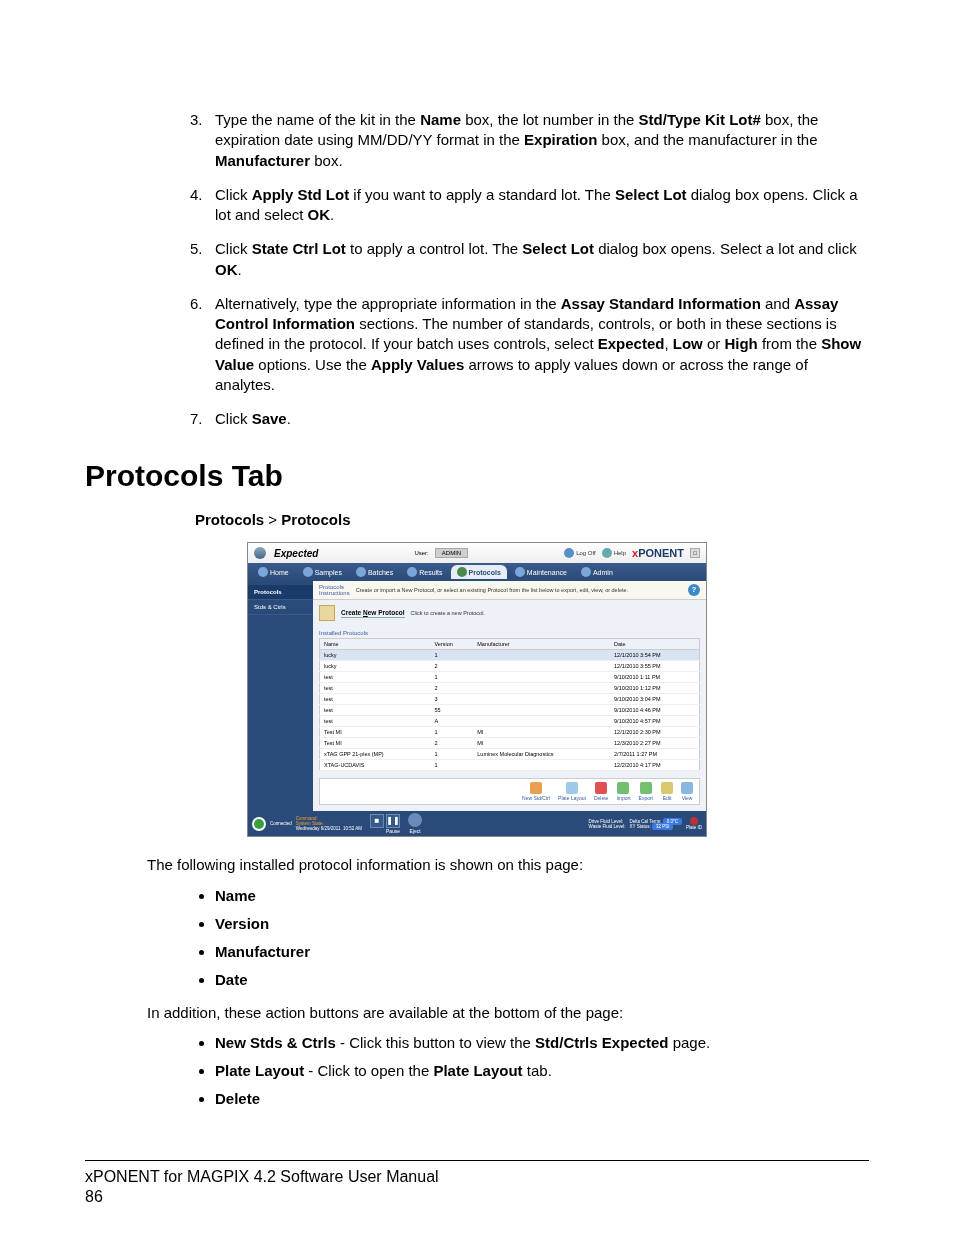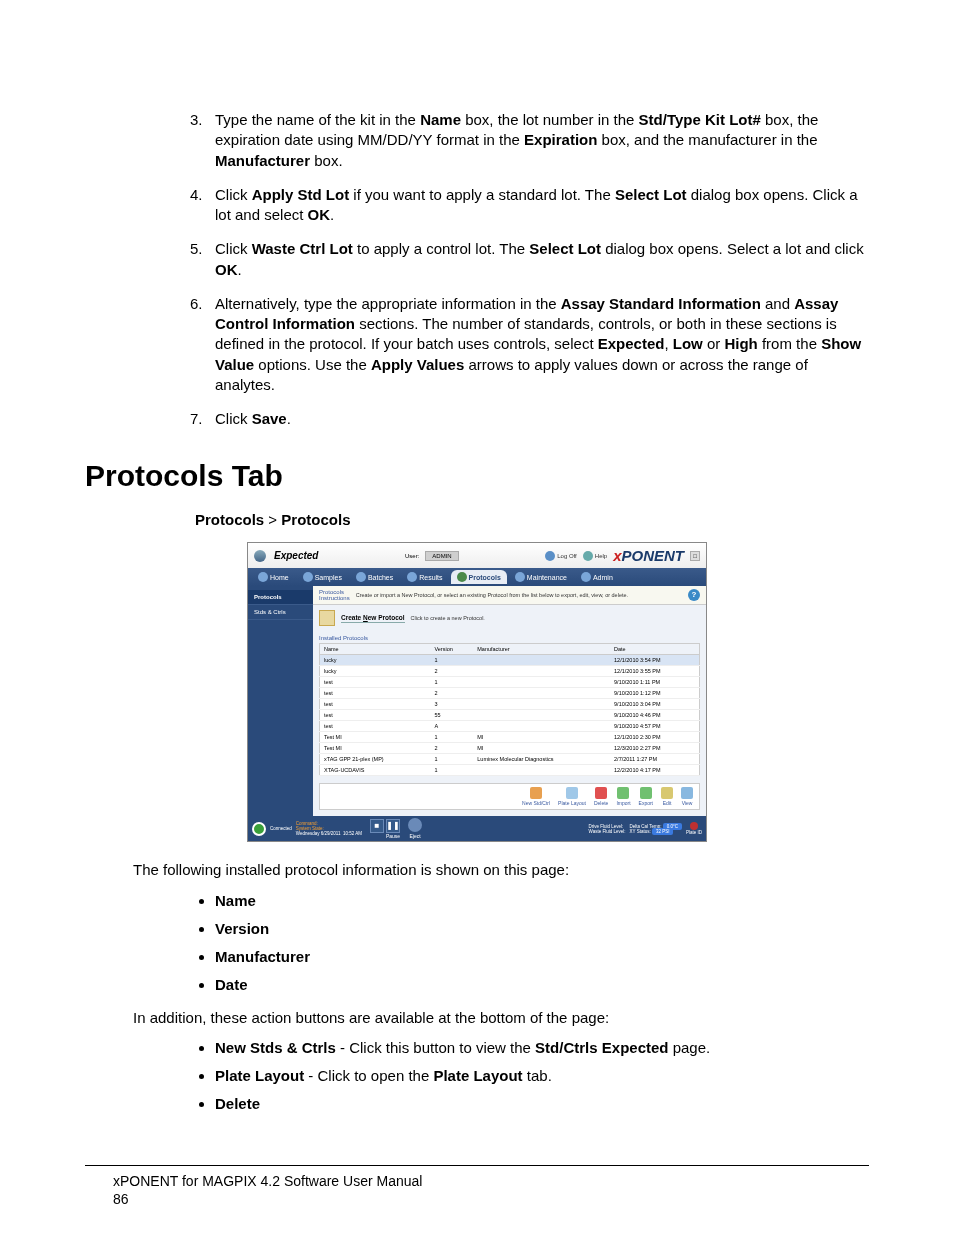--- a/index.html
+++ b/index.html
@@ -57,21 +57,21 @@
     gap: 6px;
   }
   .ss-brand { font-style: italic; font-weight: bold; font-size: 10px; flex: 0 0 auto; }
   .ss-logo { width:12px;height:12px;border-radius:50%;background:linear-gradient(#8ab,#468);margin-right:2px; }
   .ss-spacer { flex: 1; }
   .ss-user-lbl { font-size:6px; }
   .ss-user-val { background:#cfcfcf;padding:1px 6px;border:1px solid #aaa;font-size:6px; }
   .ss-tb-btn { display:flex;align-items:center;gap:2px;font-size:6px;color:#333; }
   .ss-tb-ico { width:10px;height:10px;border-radius:50%;background:#5a8fc7; }
   .ss-tb-ico.help { background:#6aa; }
-  .ss-xp { font-style:italic;font-weight:bold;font-size:15px;color:#1a3a6a; }
+  .ss-xp { font-weight:bold;font-size:11px;color:#1a3a6a; }
   .ss-xp-x { color:#c22; }
   .ss-winbtn { width:10px;height:10px;background:#ddd;border:1px solid #aaa;text-align:center;line-height:8px;font-size:6px; }
   .ss-tabs {
     display:flex;gap:2px;background:linear-gradient(#3a5a8a,#2a4a7a);padding:2px 4px;
   }
   .ss-tab {
     display:flex;align-items:center;gap:2px;color:#fff;padding:2px 6px;border-radius:6px 6px 0 0;font-size:7px;
   }
   .ss-tab.active { background:#e8edf5;color:#2a4a7a;font-weight:bold; }
   .ss-tab-ico { width:10px;height:10px;border-radius:50%;background:#7aa6d8; }
@@ -110,53 +110,52 @@
   .ss-status-col { display:flex;flex-direction:column;font-size:4.5px; }
   .ss-status-orange { color:#f8a030; }
   .ss-status-btns { display:flex;gap:2px;margin:0 4px; }
   .ss-sq { width:14px;height:14px;background:#355a8a;border:1px solid #6a8ab8;display:flex;align-items:center;justify-content:center;color:#fff;font-size:8px; }
   .ss-eject { width:14px;height:14px;border-radius:50%;background:#6a8ab8; }
   .ss-status-right { display:flex;gap:4px;font-size:4.5px;align-items:center;margin-left:auto; }
   .ss-chk { width:8px;height:8px;background:#3aa03a;border-radius:2px; }
   .ss-pill { background:#3a7ae0;padding:1px 4px;border-radius:2px; }
   .ss-red-dot { width:8px;height:8px;border-radius:50%;background:#c03030; }
   .body-text {
-    margin: 0 0 10px 48px;
+    margin: 0 0 10px 62px;
     line-height: 1.35;
   }
   ul.bullets {
     margin: 0 0 12px 110px;
     padding-left: 20px;
     list-style: disc;
   }
   ul.bullets li { margin-bottom: 8px; line-height:1.35; }
   .footer-rule {
     border-top: 1px solid #000;
     margin: 50px 0 6px 0;
   }
   .footer {
-    font-size: 14px;
+    font-size: 16px;
     line-height: 1.3;
-    margin-left: 28px;
   }
 </style>
 </head>
 <body>
 
 <div class="page">
 
   <ol class="steps">
     <li>
       <span>Type the name of the kit in the </span><span class="bold">Name</span><span> box, the lot number in the </span><span class="bold">Std/Type Kit Lot#</span><span> box, the expiration date using MM/DD/YY format in the </span><span class="bold">Expiration</span><span> box, and the manufacturer in the </span><span class="bold">Manufacturer</span><span> box.</span>
     </li>
     <li>
       <span>Click </span><span class="bold">Apply Std Lot</span><span> if you want to apply a standard lot. The </span><span class="bold">Select Lot</span><span> dialog box opens. Click a lot and select </span><span class="bold">OK</span><span>.</span>
     </li>
     <li>
-      <span>Click </span><span class="bold">Waste Ctrl Lot</span><span> to apply a control lot. The </span><span class="bold">Select Lot</span><span> dialog box opens. Select a lot and click </span><span class="bold">OK</span><span>.</span>
+      <span>Click </span><span class="bold">State Ctrl Lot</span><span> to apply a control lot. The </span><span class="bold">Select Lot</span><span> dialog box opens. Select a lot and click </span><span class="bold">OK</span><span>.</span>
     </li>
     <li>
       <span>Alternatively, type the appropriate information in the </span><span class="bold">Assay Standard Information</span><span> and </span><span class="bold">Assay Control Information</span><span> sections. The number of standards, controls, or both in these sections is defined in the protocol. If your batch uses controls, select </span><span class="bold">Expected</span><span>, </span><span class="bold">Low</span><span> or </span><span class="bold">High</span><span> from the </span><span class="bold">Show Value</span><span> options. Use the </span><span class="bold">Apply Values</span><span> arrows to apply values down or across the range of analytes.</span>
     </li>
     <li>
       <span>Click </span><span class="bold">Save</span><span>.</span>
     </li>
   </ol>
 
   <h1 class="section-title">Protocols Tab</h1>

